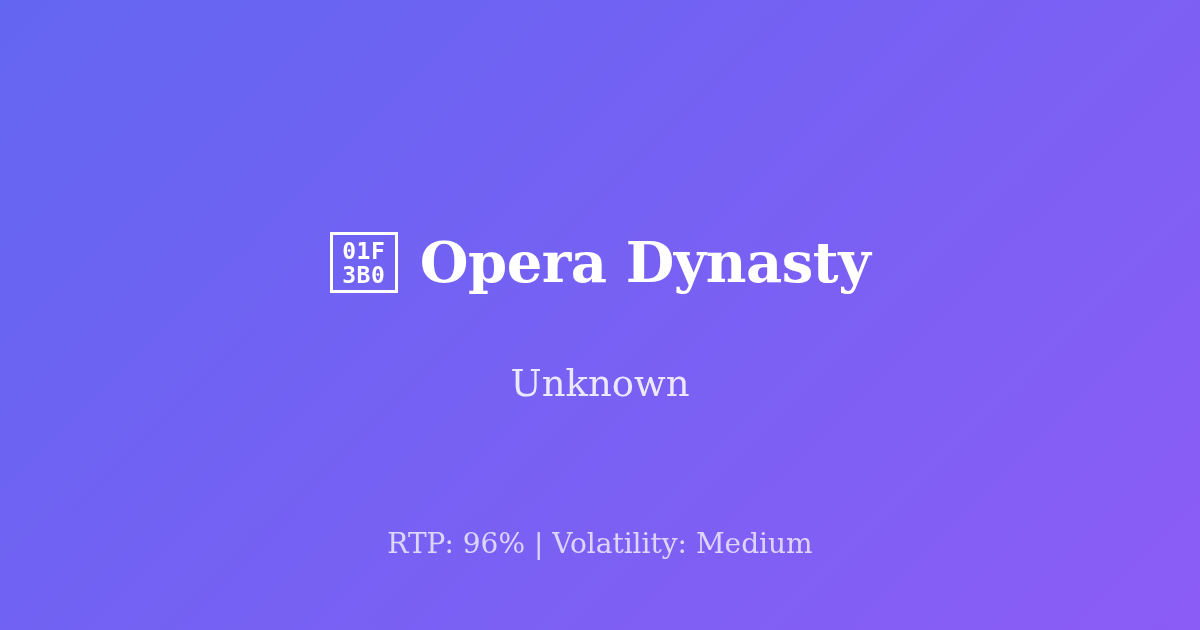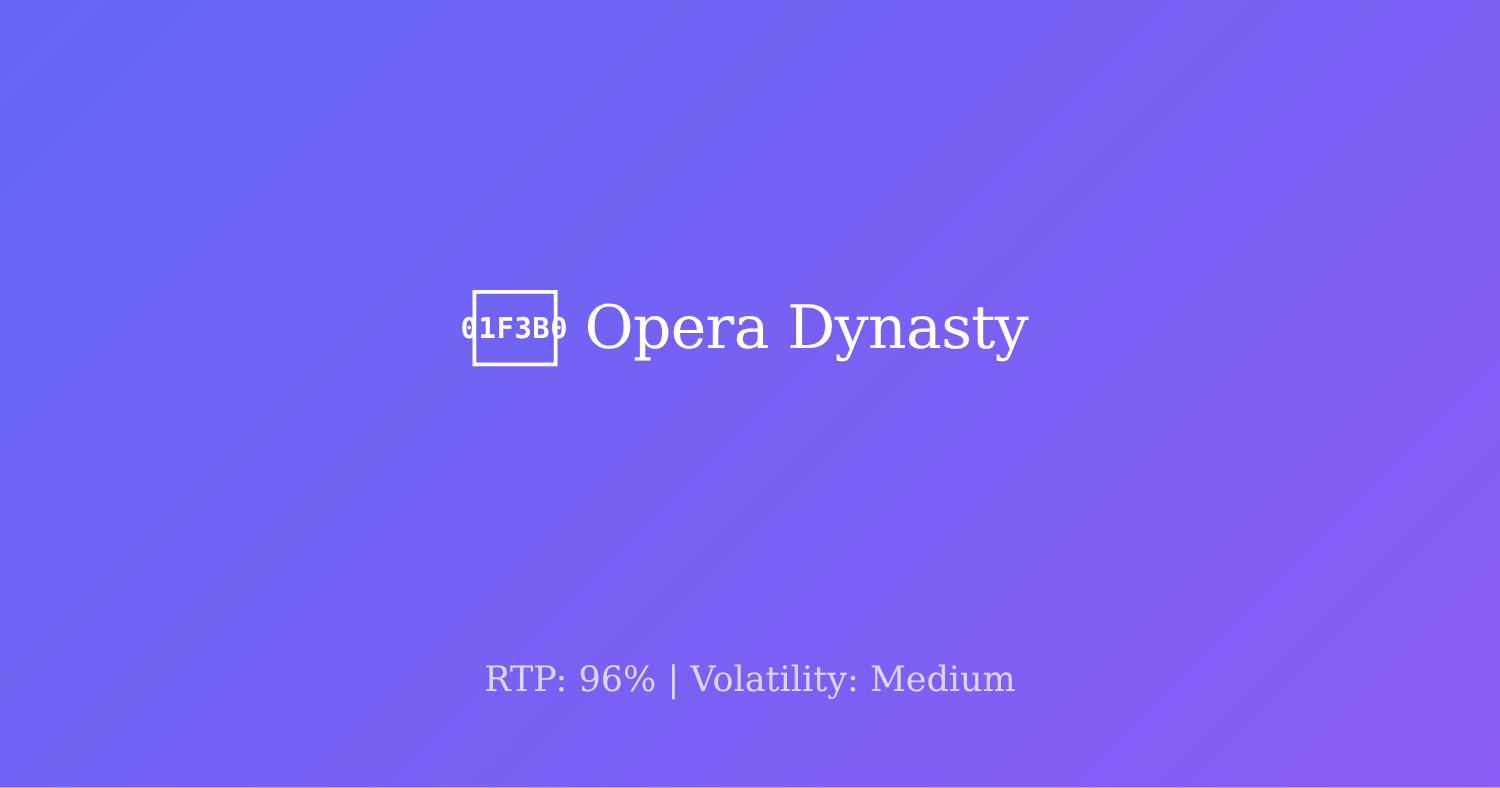--- a/index.html
+++ b/index.html
@@ -45,41 +45,41 @@
     white-space: nowrap;
   }
 
   
   .tofu-glyph {
     box-sizing: border-box;
     width: 68px;
     height: 61px;
     border: 3px solid #ffffff;
     display: flex;
-    flex-direction: row;
+    flex-direction: column;
     align-items: center;
     justify-content: center;
     flex: 0 0 auto;
     padding: 1px 3px 0 3px;
   }
 
   .tofu-glyph .hex-row {
     font-family: "DejaVu Sans Mono", "Liberation Mono", monospace;
     font-size: 23px;
     font-weight: 700;
     line-height: 1.06;
     letter-spacing: 0.5px;
     color: #ffffff;
     display: block;
   }
 
   .game-title {
     font-family: "DejaVu Serif", "Liberation Serif", serif;
-    font-size: 48px;
-    font-weight: 400;
+    font-size: 56px;
+    font-weight: 700;
     color: #ffffff;
     letter-spacing: -0.5px;
     line-height: 1.1;
     margin: 0;
   }
 
   
   .game-provider {
     position: absolute;
     top: 362px;
@@ -118,16 +118,17 @@
 
     <span class="tofu-glyph" aria-label="slot machine emoji">
       <span class="hex-row">01F</span>
       <span class="hex-row">3B0</span>
     </span>
 
     <h1 class="game-title">Opera Dynasty</h1>
 
   </div>
 
+  <p class="game-provider">Unknown</p>
 
   <p class="game-meta">RTP: 96% | Volatility: Medium</p>
 
 </div>
 
 </body></html>

